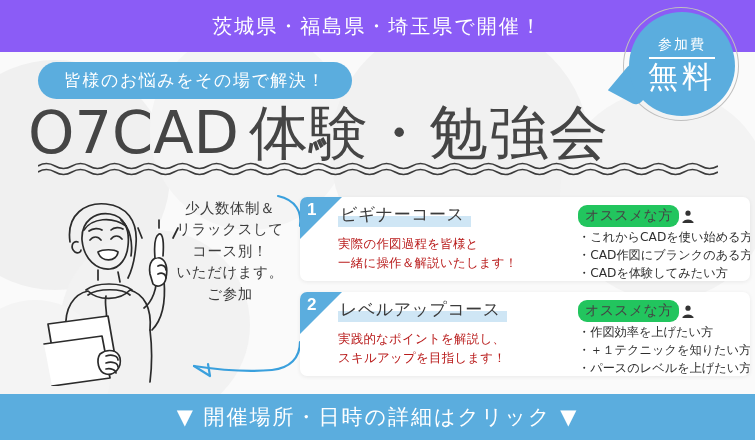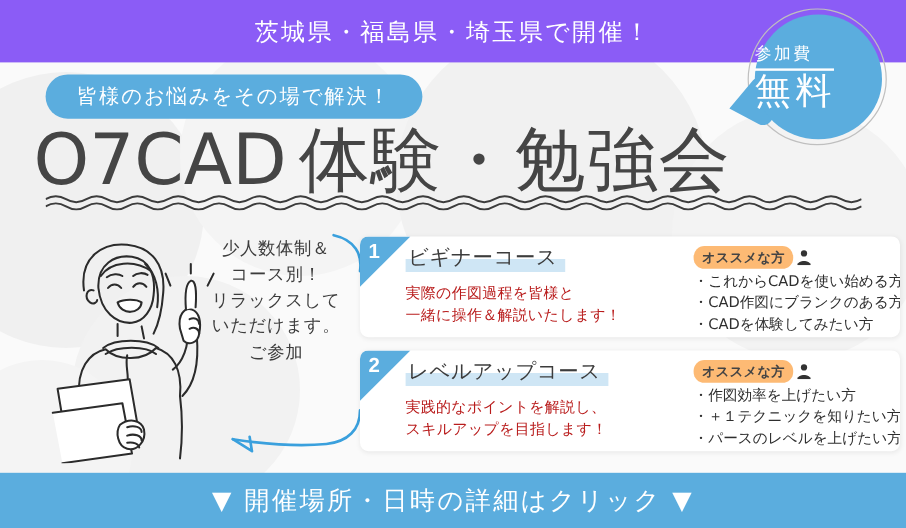--- a/index.html
+++ b/index.html
@@ -36,21 +36,21 @@
   .badge-wrap { position:absolute; right:14px; top:12px; width:120px; height:108px; z-index:6; }
   .badge-tail {
     position:absolute; left:-4px; top:56px; width:34px; height:34px;
     background:#5badde; transform:rotate(28deg) skewX(-12deg);
     border-radius:4px 0 6px 0; z-index:0;
   }
   .badge-bubble {
     position:absolute; left:8px; top:0; width:106px; height:104px;
     background:#5badde; border-radius:50% 50% 50% 50%/52% 52% 48% 48%;
     z-index:1; display:flex; flex-direction:column;
-    justify-content:center;
+    align-items:center; justify-content:center;
   }
   .badge-outline {
     position:absolute; left:2px; top:-5px; width:116px; height:114px;
     border:1.6px solid #bfbfbf; border-radius:50%/52% 52% 48% 48%;
     z-index:0;
   }
   .badge-top { color:#fff; font-size:14px; letter-spacing:2px; margin-bottom:2px; }
   .badge-rule { width:66px; height:1.5px; background:#fff; margin:1px 0 3px; }
   .badge-main { color:#fff; font-size:30px; letter-spacing:4px; line-height:1; font-weight:400; }
 
@@ -108,23 +108,23 @@
     background:linear-gradient(to bottom, transparent 0 50%, #cfe6f5 50% 96%, transparent 96%);
     padding:0 6px 2px 2px;
   }
   .course-desc {
     margin-top:6px; font-size:12.5px; color:#b91c1c;
     line-height:1.55; letter-spacing:0.2px; white-space:nowrap;
   }
   .card-right { position:absolute; left:278px; top:8px; width:168px; }
   .rec-head { display:flex; align-items:center; gap:3px; margin-bottom:2px; }
   .rec-label {
-    background:#fdba74; color:#444; font-size:11px;
+    background:#22c55e; color:#444; font-size:14px;
     border-radius:9px; padding:2px 7px; letter-spacing:0.3px;
-    white-space:nowrap; font-weight:700;
+    white-space:nowrap; font-weight:400;
   }
   .person-icon { width:12px; height:13px; display:block; }
   .rec-item {
     font-size:12.2px; color:#2e2e2e; line-height:1.46;
     letter-spacing:0px; white-space:nowrap;
   }
 
   
   .cta {
     position:absolute; left:0; bottom:0; width:755px; height:46px;
@@ -230,22 +230,22 @@
   </svg>
 
   <svg class="speech-deco" viewBox="0 0 165 190">
     <path d="M128 4 C 146 8, 152 20, 150 34" fill="none" stroke="#3aa0dd" stroke-width="2.2" stroke-linecap="round"></path>
     <path d="M150 150 C 150 166, 140 176, 122 178 C 100 180, 70 178, 44 174" fill="none" stroke="#3aa0dd" stroke-width="2.2" stroke-linecap="round"></path>
     <path d="M44 174 L 60 184 L 58 172" fill="none" stroke="#3aa0dd" stroke-width="2.2" stroke-linecap="round" stroke-linejoin="round"></path>
   </svg>
 
   <div class="speech">
     <div class="speech-line">少人数体制＆</div>
+    <div class="speech-line">リラックスして</div>
     <div class="speech-line">コース別！</div>
-    <div class="speech-line">リラックスして</div>
     <div class="speech-line">いただけます。</div>
     <div class="speech-line">ご参加</div>
   </div>
 
   <div class="card card1">
     <div class="corner-num">
       <div class="tri"></div>
       <div class="n">1</div>
     </div>
     <div class="card-left">

